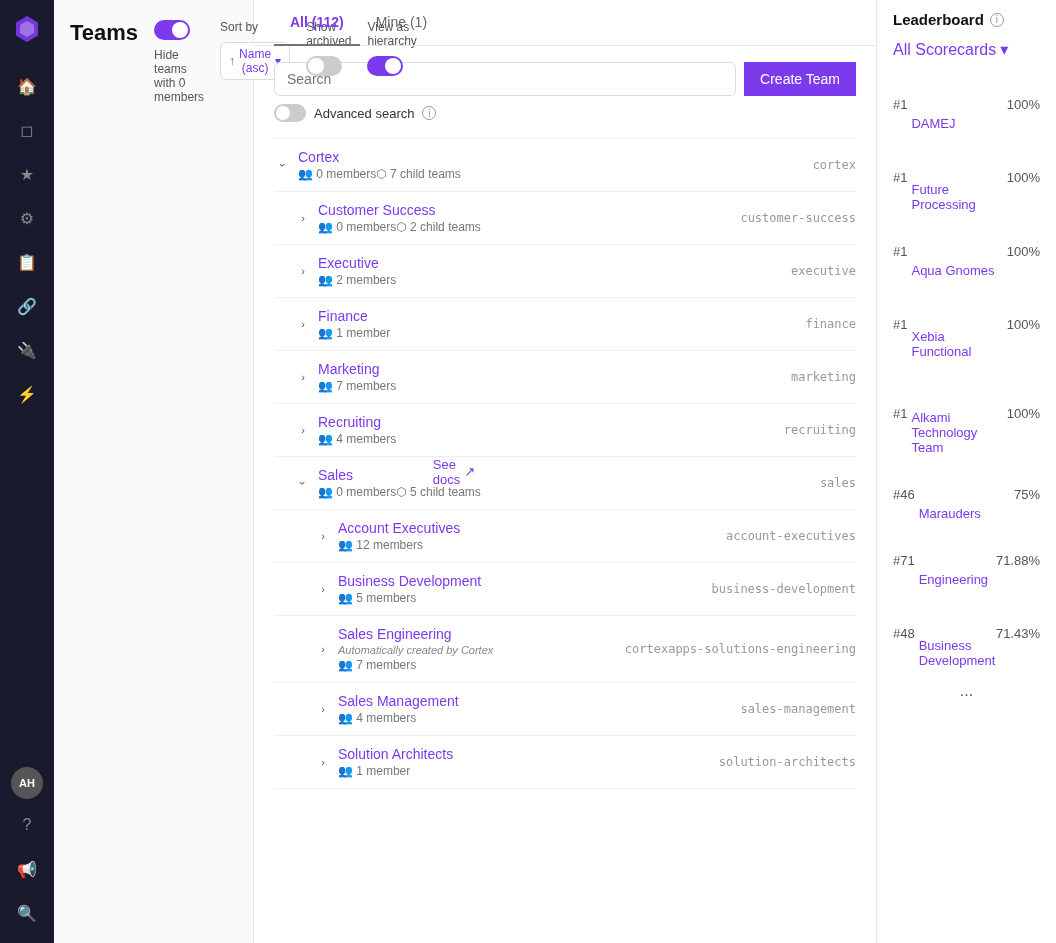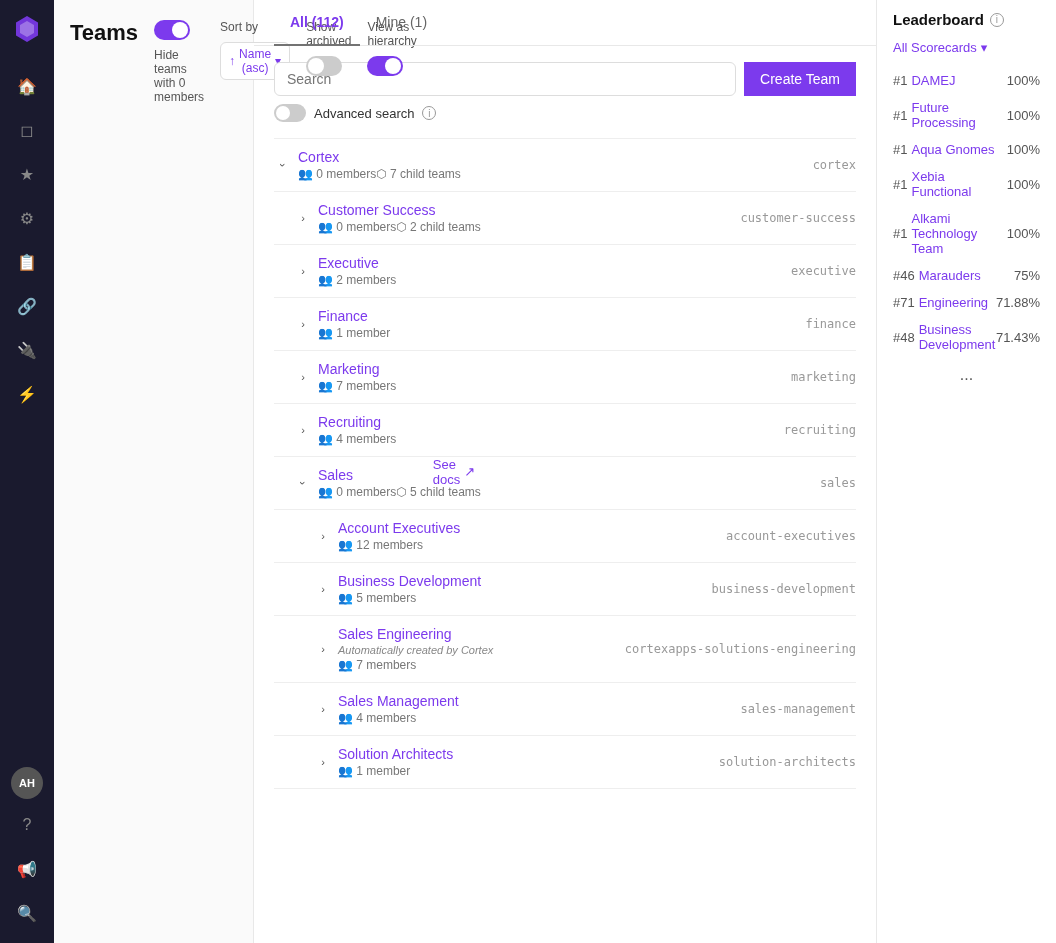--- a/index.html
+++ b/index.html
@@ -242,34 +242,34 @@
     .lb-info {
       width: 14px; height: 14px;
       border: 1px solid #999;
       border-radius: 50%;
       display: flex; align-items: center; justify-content: center;
       font-size: 10px; color: #999;
     }
     .scorecards-btn {
       display: flex; align-items: center; gap: 4px;
       color: #7c3aed;
-      font-size: 13px;
+      font-size: 16px;
       font-weight: 500;
       cursor: pointer;
       margin-bottom: 12px;
     }
     .lb-row {
       display: flex;
       align-items: center;
       justify-content: space-between;
       padding: 6px 0;
       font-size: 13px;
     }
     .lb-rank { color: #555; font-weight: 500; margin-right: 4px; }
-    .lb-team { color: #7c3aed; flex: 1; cursor: pointer; }
+    .lb-team { color: #7c3aed; flex: 1; cursor: pointer; margin-top: 39px; }
     .lb-pct { color: #555; font-weight: 500; }
     .lb-more { text-align: center; color: #555; font-size: 16px; padding: 8px 0; }
 
     svg.logo-icon { width: 28px; height: 28px; }
   </style>
 </head>
 <body>
 
 <nav class="left-nav">
   <div class="nav-logo">

